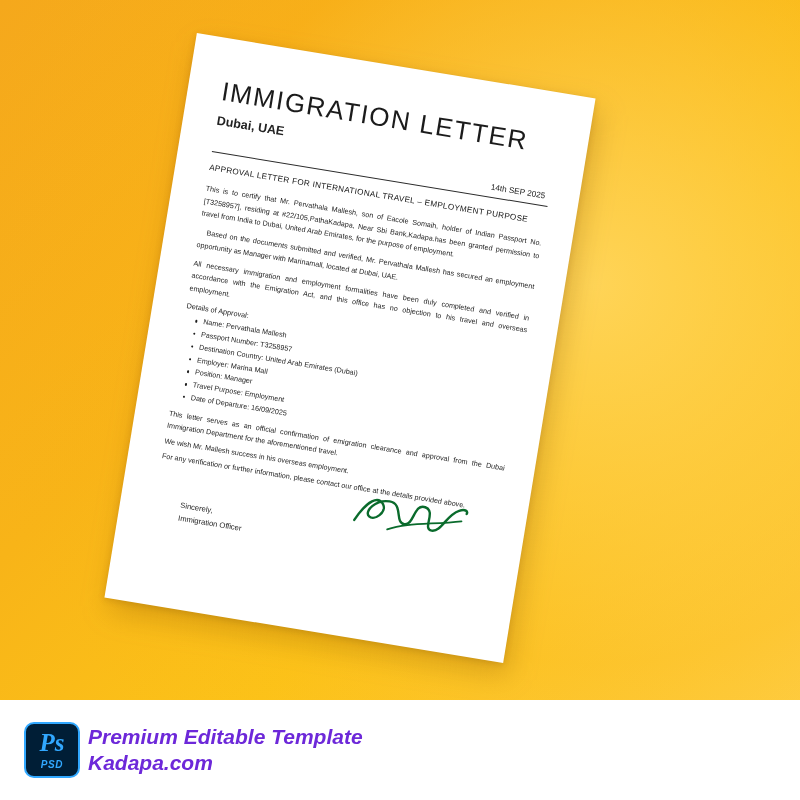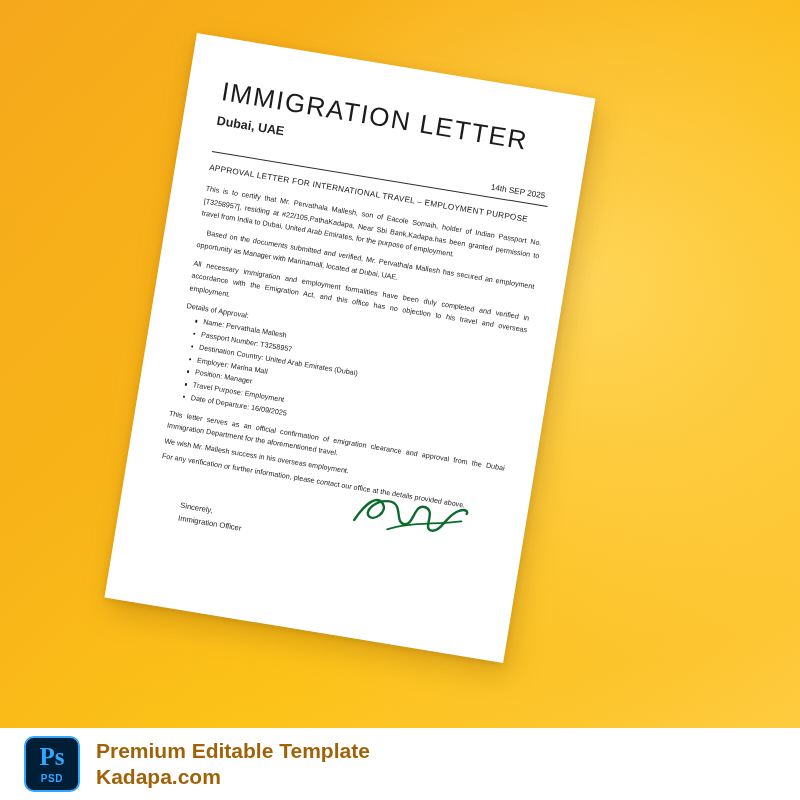--- a/index.html
+++ b/index.html
@@ -146,26 +146,27 @@
     line-height: 1.7;
     color: #1d1d1d;
     padding-left: 26px;
   }
   
   .footer {
     position: absolute;
     left: 0;
     bottom: 0;
     width: 100%;
-    height: 72px;
+    height: 100px;
     background: #ffffff;
     display: flex;
     align-items: center;
     padding-left: 24px;
     box-sizing: border-box;
+    font-style: italic;
   }
   .ps-badge {
     width: 56px;
     height: 56px;
     border-radius: 10px;
     background: #001e36;
     border: 2px solid #31a8ff;
     color: #31a8ff;
     display: flex;
     flex-direction: column;
@@ -180,22 +181,22 @@
     line-height: 1;
     font-family: "Liberation Serif", serif;
   }
   .ps-badge .ps-sub {
     font-size: 10px;
     font-weight: 700;
     letter-spacing: 0.6px;
     margin-top: 4px;
   }
   .footer-text {
-    margin-left: 16px;
-    color: #a16207;
+    margin-left: 8px;
+    color: #6d28d9;
   }
   .footer-text .line1 {
     font-size: 21px;
     font-weight: 700;
     line-height: 1.25;
   }
   .footer-text .line2 {
     font-size: 21px;
     font-weight: 700;
     line-height: 1.25;

